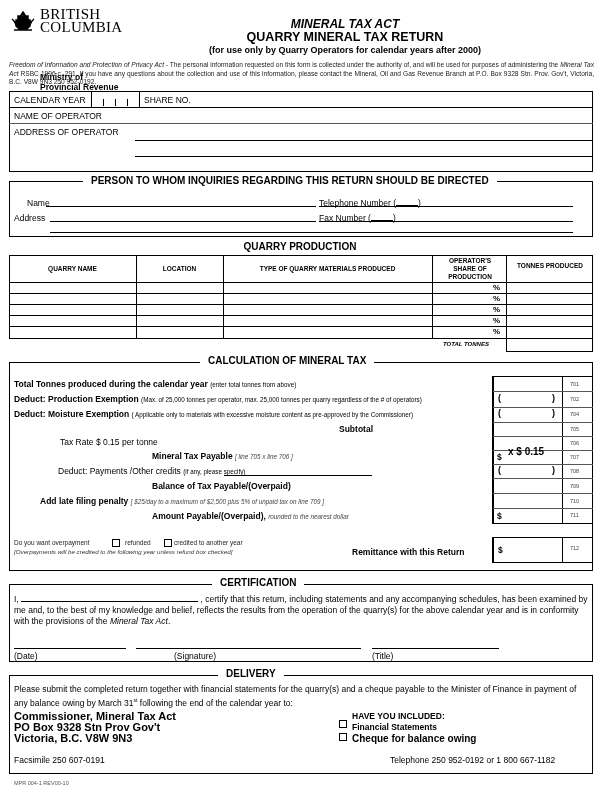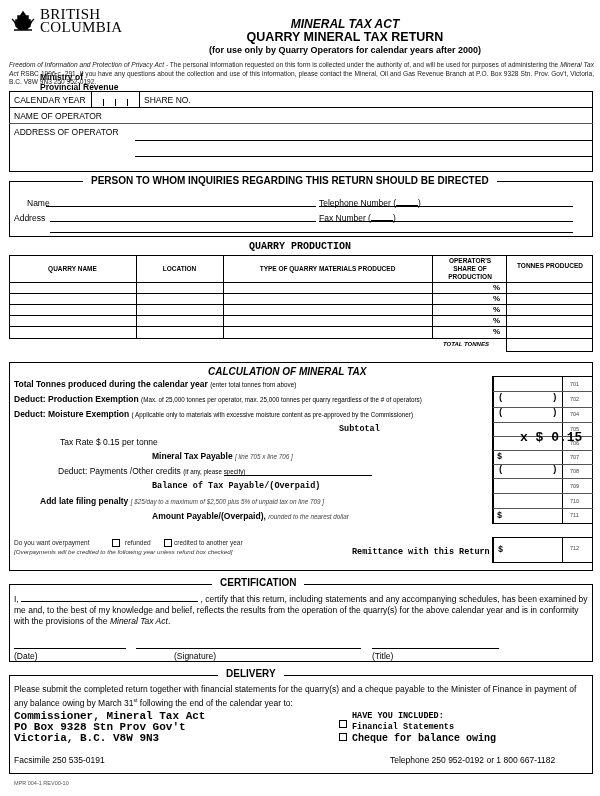--- a/index.html
+++ b/index.html
@@ -20,21 +20,21 @@
   .section-title { position:absolute; background:#fff; font-weight:bold; font-size:10px; padding:0 8px; }
   .th { position:absolute; font-size:6.5px; font-weight:bold; text-align:center; }
   .pct { position:absolute; font-size:8px; font-weight:bold; }
   .calc-txt { position:absolute; font-size:8.5px; white-space:nowrap; }
   .small { font-size:6.3px; }
   .ital { font-style:italic; color:#444; }
   .linenum { position:absolute; font-size:5.5px; color:#444; }
   .cell { position:absolute; box-sizing:border-box; border-bottom:1px solid #555; }
   .chk { position:absolute; width:8px; height:8px; border:1.3px solid #000; box-sizing:border-box; }
   .chk2 { position:absolute; width:8px; height:8px; border:1px solid #000; box-sizing:border-box; }
-  .bold { font-weight:bold;font-family:Liberation Mono, monospace; }
+  .bold { font-weight:bold; }
 </style>
 </head>
 <body>
 
 <svg class="abs logo-crest" viewBox="0 0 26 26">
   <path d="M13 2 L15 5 L13 4 L11 5 Z M8 6 h10 v3 h-10 z M6 10 h14 v6 q-7 8 -14 0 z M2 9 q3 2 4 6 M24 9 q-3 2 -4 6 M4 20 h18" stroke="#000" stroke-width="1.5" fill="#000"></path>
 </svg>
 <div class="abs logo-bc1">BRITISH</div>
 <div class="abs logo-bc2">COLUMBIA</div>
 <div class="abs ministry">
@@ -101,21 +101,21 @@
   <div class="pct" style="left:484px; top:28px;">%</div>
   <div class="pct" style="left:484px; top:39px;">%</div>
   <div class="pct" style="left:484px; top:50px;">%</div>
   <div class="pct" style="left:484px; top:61px;">%</div>
   <div class="pct" style="left:484px; top:72px;">%</div>
   <div class="abs" style="left:434px; top:86px; font-size:6px; font-weight:bold; font-style:italic;">TOTAL TONNES</div>
   <div class="abs" style="left:498px; top:85px; width:85px; height:11px;"></div>
 </div>
 
 <div class="box" style="left:9px; top:362px; width:584px; height:209px;"></div>
-<div class="section-title" style="left:200px; top:366px;font-style:italic;">CALCULATION OF MINERAL TAX</div>
+<div class="section-title" style="left:200px; top:355px;">CALCULATION OF MINERAL TAX</div>
 
 <div class="abs" style="left:492px; top:376px; width:101px; height:148px; border:1px solid #000; box-sizing:border-box; border-right:none;"></div>
 <div class="vline" style="left:562px; top:376px; height:148px;"></div>
 <div class="vline" style="left:492px; top:376px; height:148px; border-left-width:2px;"></div>
 
 <div class="calc-txt" style="left:14px; top:379px;"><b>Total Tonnes produced during the calendar year</b> <span class="small">(enter total tonnes from above)</span></div>
 <div class="cell" style="left:493px; top:376px; width:100px; height:16px;"></div>
 <div class="linenum" style="left:570px; top:381px;">701</div>
 
 <div class="calc-txt" style="left:14px; top:394px;"><b>Deduct: Production Exemption</b> <span class="small">(Max. of  25,000 tonnes per operator,  max. 25,000 tonnes per quarry regardless of the # of operators)</span></div>
@@ -129,21 +129,21 @@
 <div class="abs bold" style="left:498px; top:408px; font-size:9px;">(</div>
 <div class="abs bold" style="left:552px; top:408px; font-size:9px;">)</div>
 <div class="linenum" style="left:570px; top:411px;">704</div>
 
 <div class="calc-txt bold" style="left:339px; top:424px;">Subtotal</div>
 <div class="cell" style="left:493px; top:423px; width:100px; height:14px;"></div>
 <div class="linenum" style="left:570px; top:426px;">705</div>
 
 <div class="calc-txt" style="left:60px; top:437px;">Tax Rate $ 0.15 per tonne</div>
 <div class="cell" style="left:493px; top:437px; width:100px; height:14px;"></div>
-<div class="abs bold" style="left:508px; top:430px; font-size:13px;margin-left:12px;">x  $ 0.15</div>
+<div class="abs bold" style="left:508px; top:446px; font-size:10px;">x  $ 0.15</div>
 <div class="linenum" style="left:570px; top:440px;">706</div>
 
 <div class="calc-txt" style="left:152px; top:451px;"><b>Mineral Tax Payable</b> <span class="small ital">[ line 705 x line 706 ]</span></div>
 <div class="cell" style="left:493px; top:451px; width:100px; height:14px;"></div>
 <div class="abs bold" style="left:497px; top:452px; font-size:8.5px;">$</div>
 <div class="linenum" style="left:570px; top:454px;">707</div>
 
 <div class="calc-txt" style="left:58px; top:466px;"><span>Deduct: Payments /Other credits</span> <span class="small">(if any,  please specify)</span></div>
 <div class="line" style="left:224px; top:475px; width:148px;"></div>
 <div class="cell" style="left:493px; top:465px; width:100px; height:14px;"></div>
@@ -195,16 +195,16 @@
 <div class="abs bold" style="left:14px; top:711px; font-size:11px; line-height:11px;">
   <div>Commissioner, Mineral Tax Act</div>
   <div>PO Box 9328 Stn Prov Gov't</div>
   <div>Victoria, B.C. V8W 9N3</div>
 </div>
 <div class="abs bold" style="left:352px; top:711px; font-size:8.5px;">HAVE YOU INCLUDED:</div>
 <div class="chk2" style="left:339px; top:720px;"></div>
 <div class="abs bold" style="left:352px; top:722px; font-size:8.5px;">Financial Statements</div>
 <div class="chk2" style="left:339px; top:733px;"></div>
 <div class="abs bold" style="left:352px; top:733px; font-size:10px;">Cheque for balance owing</div>
-<div class="abs" style="left:14px; top:755px; font-size:8.5px;">Facsimile 250 535-0191</div>
+<div class="abs" style="left:14px; top:755px; font-size:8.5px;">Facsimile 250 607-0191</div>
 <div class="abs" style="left:390px; top:755px; font-size:8.5px;">Telephone 250 952-0192 or 1 800 667-1182</div>
 
 <div class="abs" style="left:14px; top:780px; font-size:5.5px; color:#555;">MPR 004-1 REV00-10</div>
 
 </body></html>

